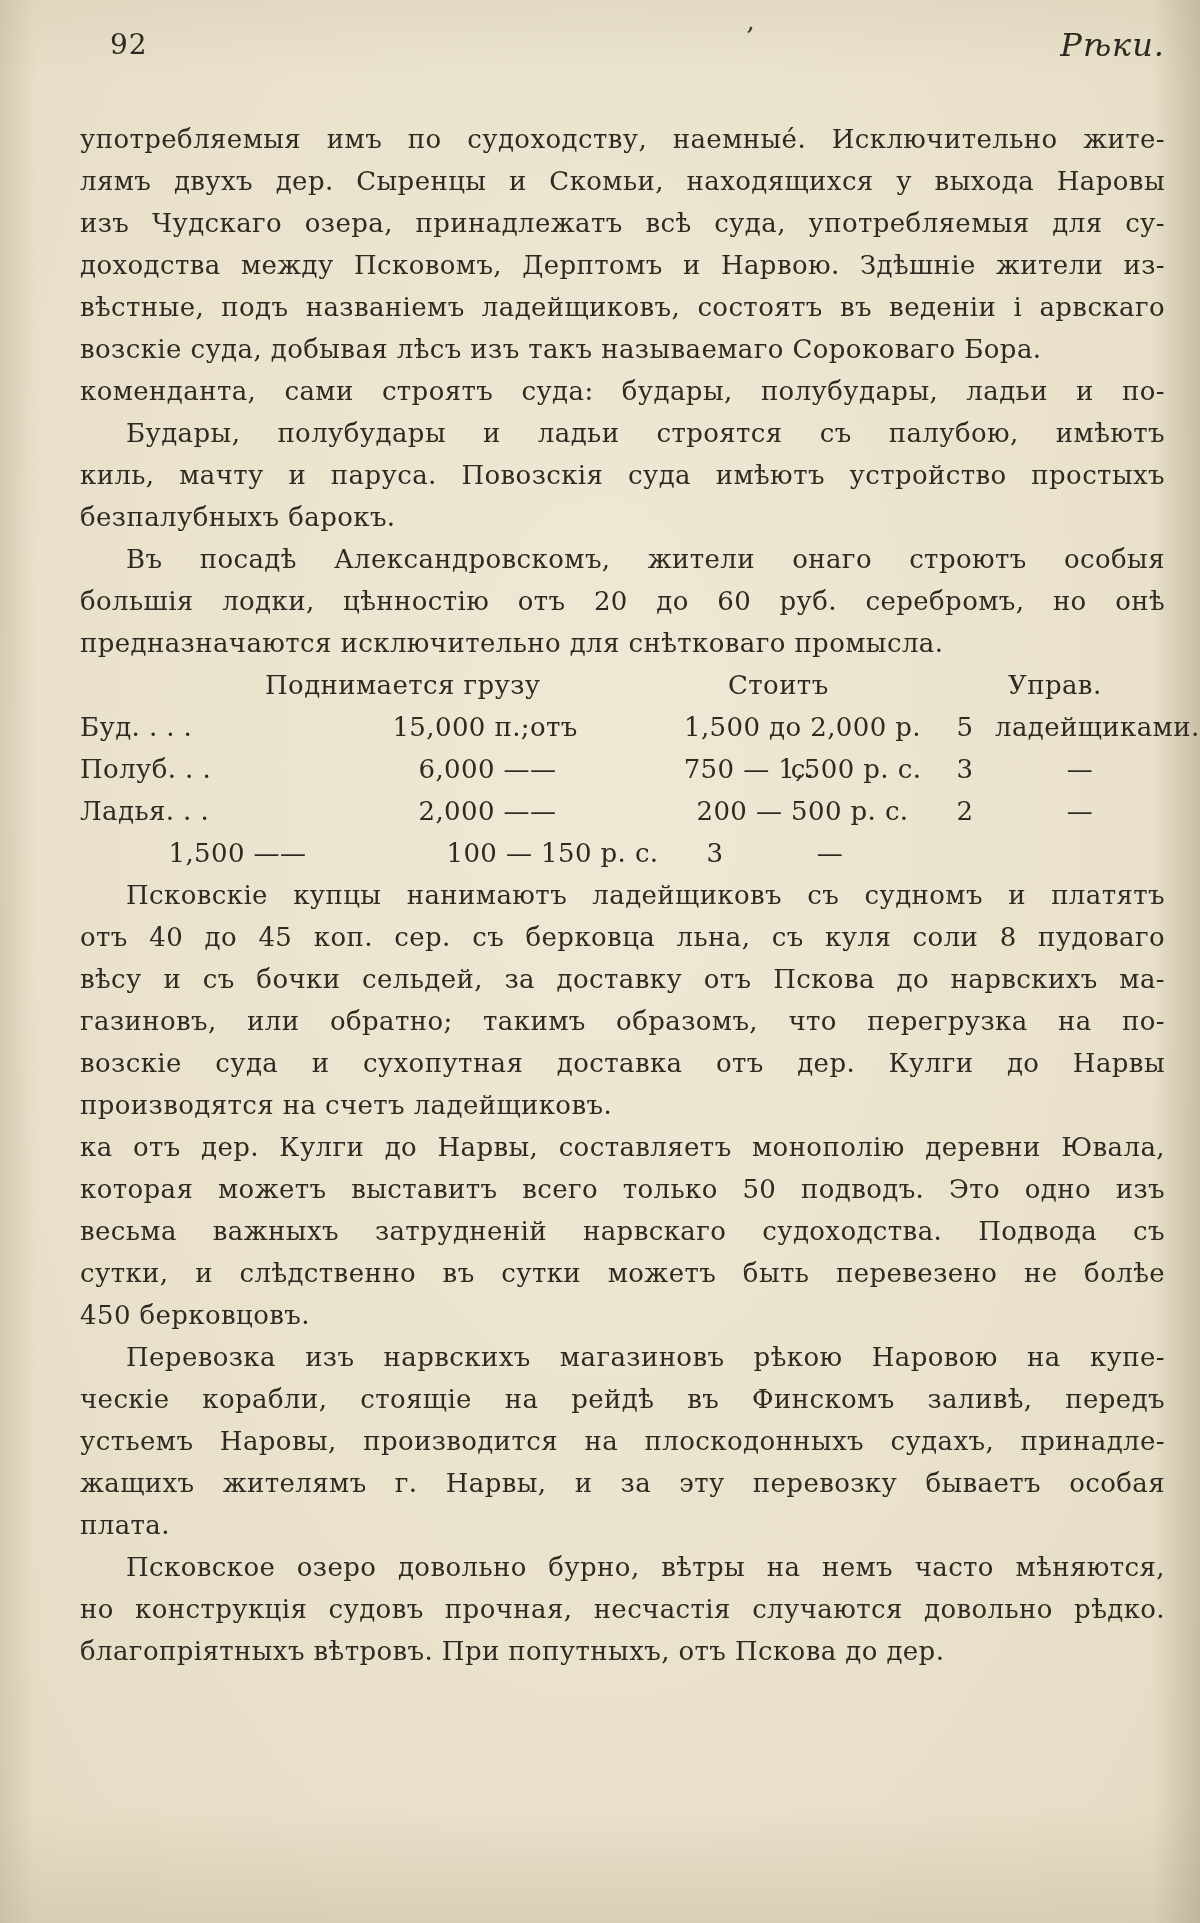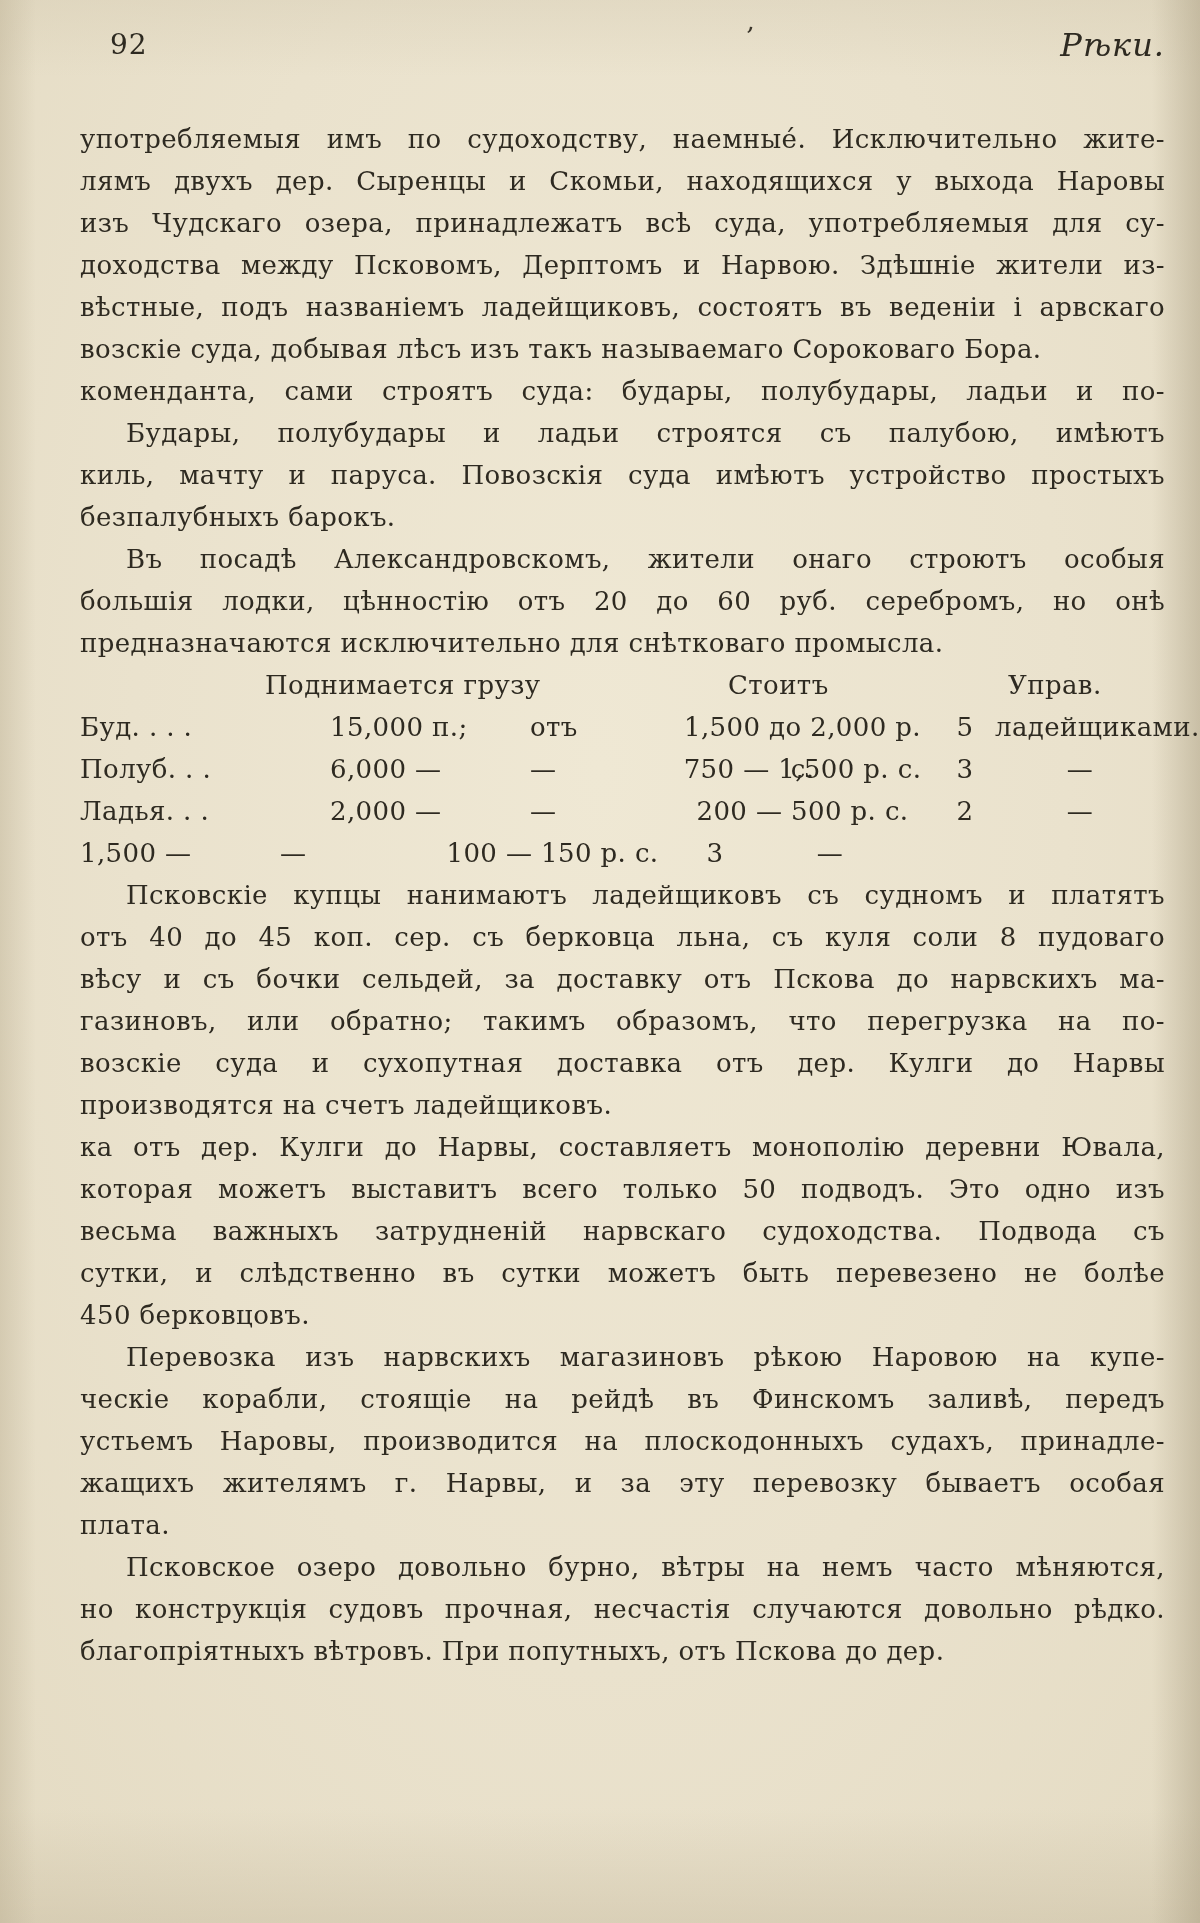--- a/index.html
+++ b/index.html
@@ -42,21 +42,21 @@
   .line.lastline { text-align-last:left; }
   .line.indent { text-indent:46px; }
   
   .t-header { position:relative; height:42px; line-height:42px; font-size:26px; }
   .t-header .th { position:absolute; top:0; letter-spacing:.4px; }
   .th-load  { left:185px; }
   .th-price { left:648px; }
   .th-crew  { left:928px; }
   .t-row { display:flex; height:42px; line-height:42px; font-size:26px; letter-spacing:.4px; }
   .c-name  { width:250px; text-align:left; }
-  .c-load  { width:200px; text-align:left; }
+  .c-load  { width:200px; text-align:right; }
   .c-mid   { width:140px; text-align:left; }
   .c-price { width:265px; text-align:center; }
   .c-crew  { width:60px;  text-align:center; }
   .c-label { width:170px; text-align:center; white-space:nowrap; }
 </style>
 </head>
 <body>
 
 <div class="page">
 

